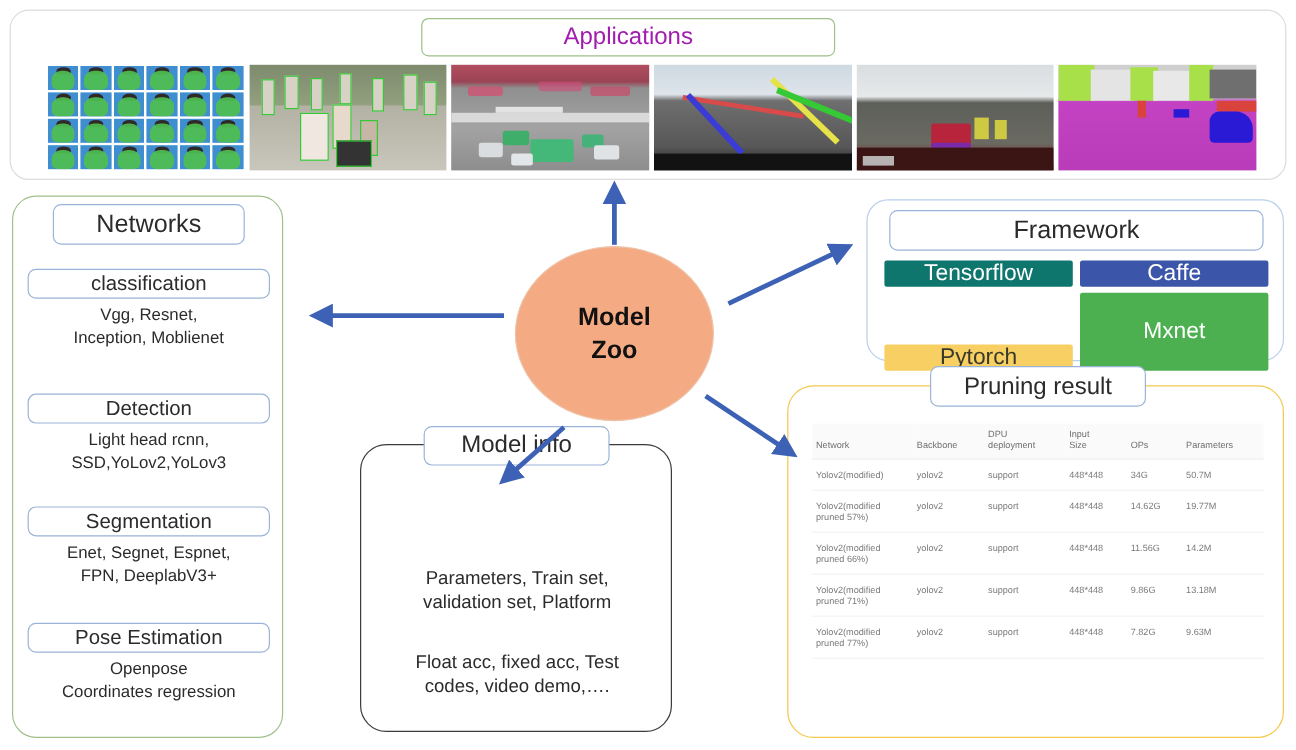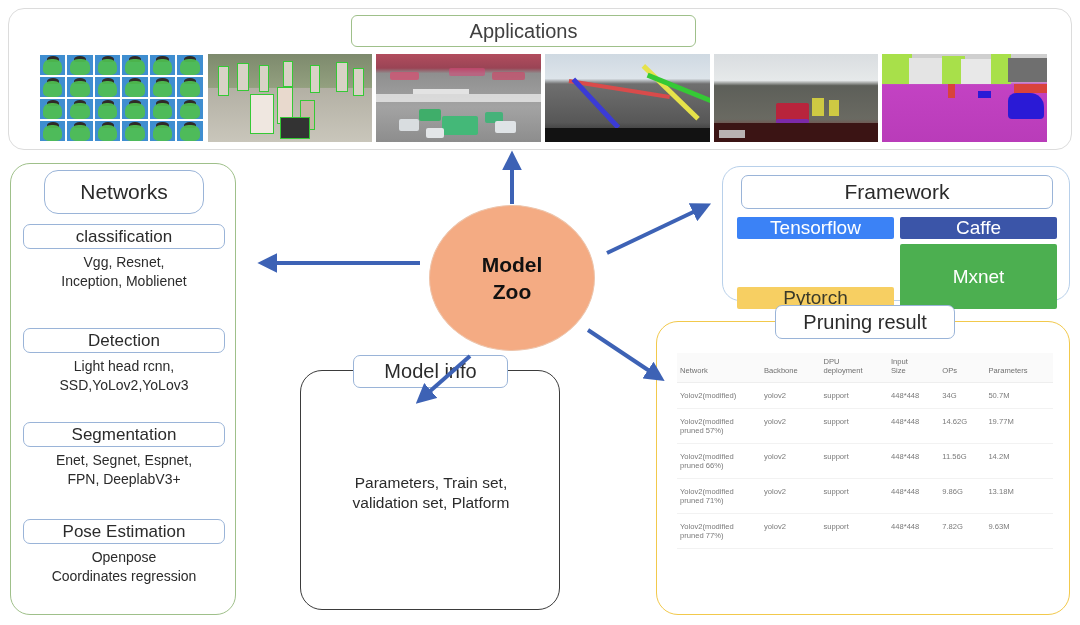--- a/index.html
+++ b/index.html
@@ -14,21 +14,21 @@
 
   
   #apps-panel {
     position: absolute; left: 8px; top: 8px; width: 1064px; height: 142px;
     border: 1.5px solid #dcdcdc; border-radius: 16px; background:#fff;
   }
   #apps-label {
     position: absolute; left: 342px; top: 6px; width: 345px; height: 32px;
     border: 1.5px solid #9fc08a; border-radius: 6px; background:#fff;
     display:flex; align-items:center; justify-content:center;
-    font-size: 20px; color:#404040; z-index: 5;
+    font-size: 20px; color:#a21caf; z-index: 5;
   }
   #apps-strip {
     position:absolute; left: 30px; top: 45px; width: 1008px; height: 88px;
     display:flex; gap: 4px;
   }
   .photo { position: relative; overflow: hidden; flex: 1 1 0; height: 88px; }
 
   
   .facegrid { display:grid; grid-template-columns: repeat(6,1fr); grid-template-rows: repeat(4,1fr);
      gap:2px; width:100%; height:100%; background:#fff; padding:1px;}
@@ -58,21 +58,21 @@
   .pill {
     border: 1.4px solid #9ab4d8; border-radius: 7px; background:#fff;
     display:flex; align-items:center; justify-content:center; color:#2b2b2b;
   }
 
   
   #networks-panel {
     position:absolute; left: 10px; top: 163px; width: 226px; height: 452px;
     border: 1.6px solid #9fc08a; border-radius: 20px; background:#fff;
   }
-  #networks-title { position:absolute; left: 33px; top: 6px; width: 160px; height: 44px; font-size: 21px; border-radius: 14px; }
+  #networks-title { position:absolute; left: 33px; top: 6px; width: 160px; height: 34px; font-size: 21px; }
   .net-group { position:absolute; left: 12px; width: 202px; text-align:center; }
   .net-head { height: 25px; font-size: 17px; margin: 0 auto; }
   .net-body { font-size: 14px; color:#2b2b2b; line-height: 19px; margin-top: 4px; }
 
   
   #model-zoo {
     position:absolute; left: 429px; top: 205px; width: 166px; height: 146px;
     border-radius: 50%; background:#f4ab83; border:1px solid #edc4ab;
     display:flex; flex-direction:column; align-items:center; justify-content:center;
     font-size: 21px; font-weight:bold; color:#111; line-height: 27px;
@@ -242,30 +242,31 @@
   </div>
 
   <div id="model-zoo">
     <span>Model</span>
     <span>Zoo</span>
   </div>
 
   <div id="framework-panel">
     <div id="framework-title" class="pill">Framework</div>
     <div class="fw-grid">
-      <div class="fw-cell" style="background:#3b82f6;color:#fff;">Tensorflow</div>
+      <div class="fw-cell" style="background:#0f766e;color:#fff;">Tensorflow</div>
       <div class="fw-cell" style="background:#3b55a8;color:#fff;">Caffe</div>
       <div class="fw-cell" style="background:#f7cf62;color:#3a3a2a;margin-top:43px;">Pytorch</div>
       <div class="fw-cell" style="background:#4caf50;color:#fff;">Mxnet</div>
     </div>
   </div>
 
   <div id="modelinfo-panel">
     <div id="modelinfo-title" class="pill">Model info</div>
     <div class="mi-line" style="top:102px;">Parameters, Train set,<br>validation set, Platform</div>
+    <div class="mi-line" style="top:172px;">Float acc, fixed acc, Test<br>codes, video demo,….</div>
   </div>
 
   <div id="pruning-panel">
     <div id="pruning-title" class="pill">Pruning result</div>
     <table id="pruning-table">
       <thead>
         <tr>
           <th>Network</th>
           <th>Backbone</th>
           <th>DPU<br>deployment</th>

